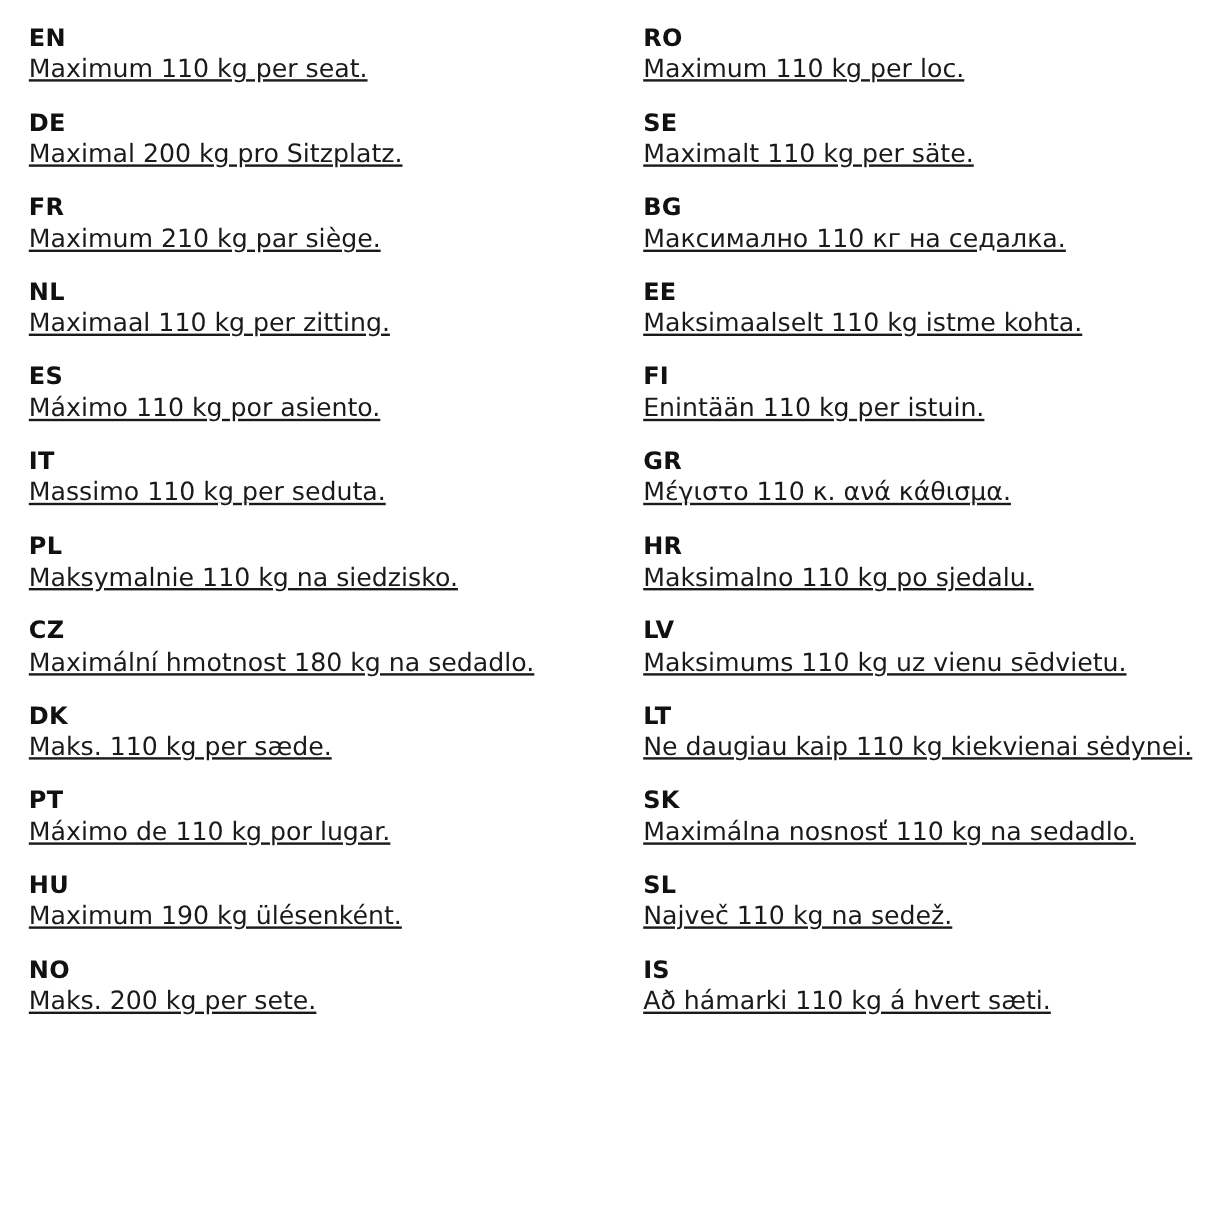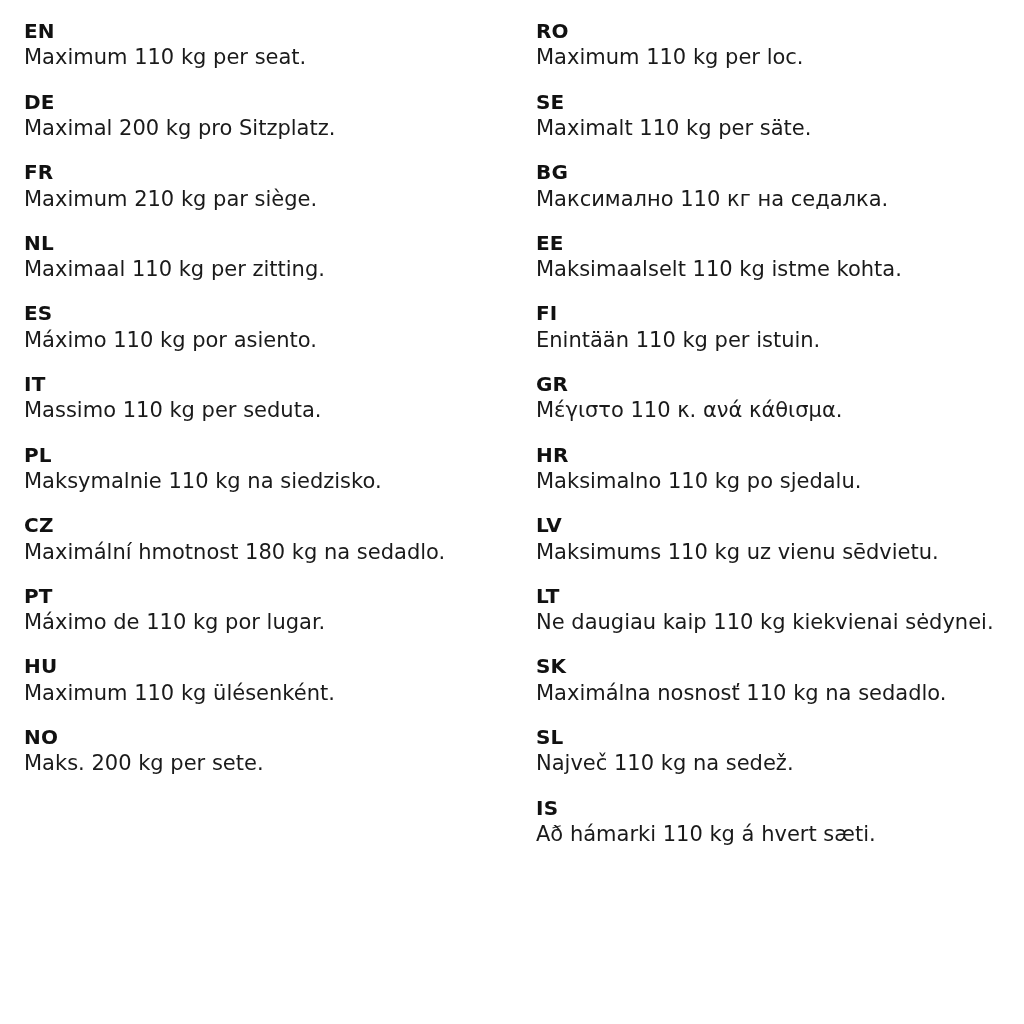--- a/index.html
+++ b/index.html
@@ -47,20 +47,21 @@
     line-height: 1.32;
     letter-spacing: 0.2px;
     color: #111111;
   }
   .lang-text {
     font-weight: normal;
     font-size: 21px;
     line-height: 1.32;
     color: #1a1a1a;
     white-space: nowrap;
+    text-decoration: underline;
   }
 </style>
 </head>
 <body>
 
 <div class="page">
 
   <div class="column left">
     <div class="entry">
       <div class="lang-code">EN</div>
@@ -88,26 +89,30 @@
     </div>
     <div class="entry">
       <div class="lang-code">PL</div>
       <div class="lang-text">Maksymalnie 110 kg na siedzisko.</div>
     </div>
     <div class="entry">
       <div class="lang-code">CZ</div>
       <div class="lang-text">Maximální hmotnost 180 kg na sedadlo.</div>
     </div>
     <div class="entry">
+      <div class="lang-code">DK</div>
+      <div class="lang-text">Maks. 110 kg per sæde.</div>
+    </div>
+    <div class="entry">
       <div class="lang-code">PT</div>
       <div class="lang-text">Máximo de 110 kg por lugar.</div>
     </div>
     <div class="entry">
       <div class="lang-code">HU</div>
-      <div class="lang-text">Maximum 110 kg ülésenként.</div>
+      <div class="lang-text">Maximum 190 kg ülésenként.</div>
     </div>
     <div class="entry">
       <div class="lang-code">NO</div>
       <div class="lang-text">Maks. 200 kg per sete.</div>
     </div>
   </div>
 
   <div class="column right">
     <div class="entry">
       <div class="lang-code">RO</div>

